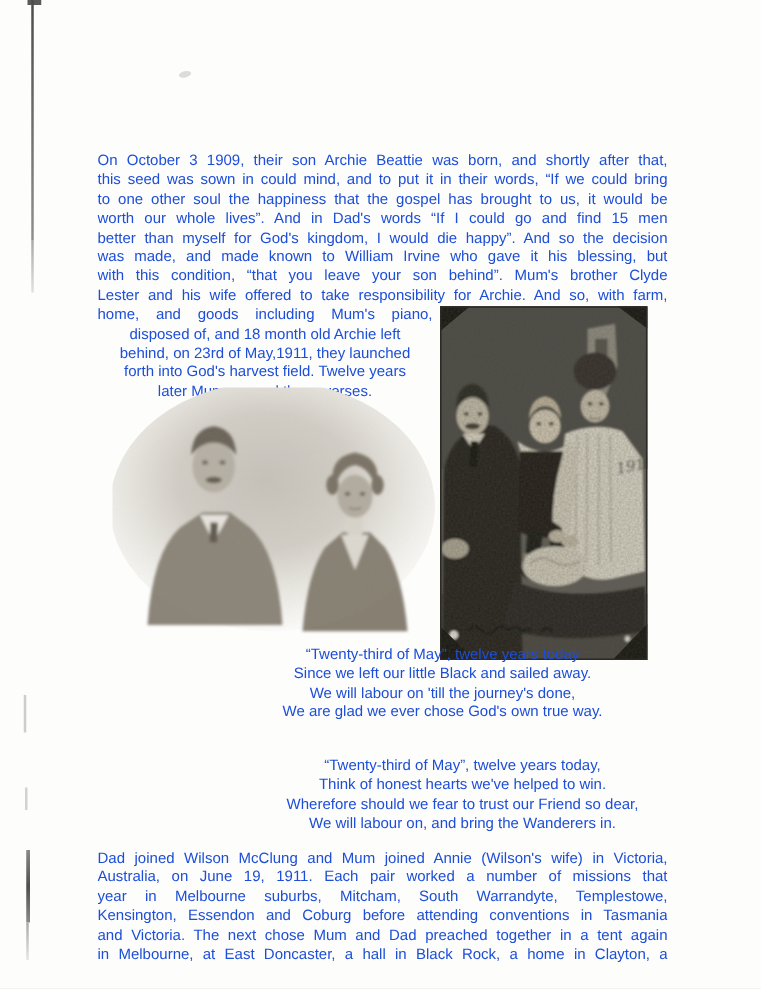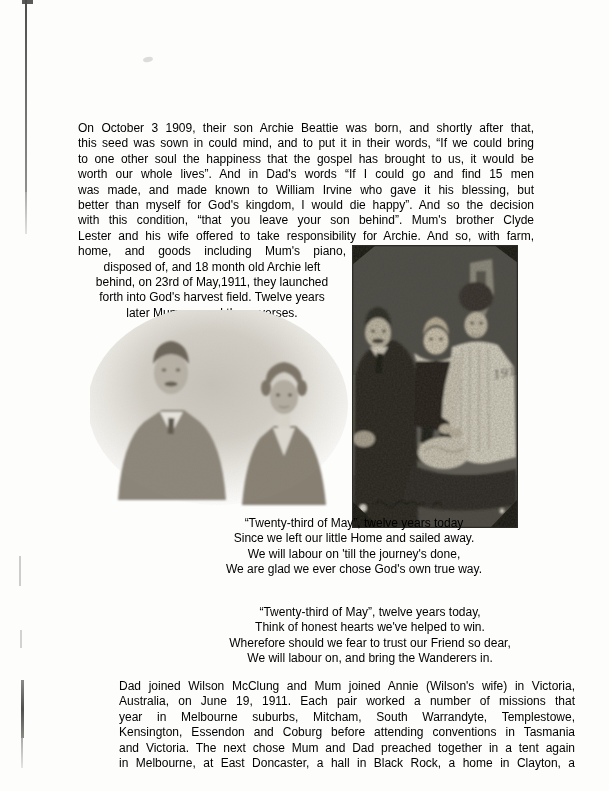--- a/index.html
+++ b/index.html
@@ -1,21 +1,21 @@
 <!DOCTYPE html>
 <html><head>
 <meta charset="utf-8">
 <style>
   html,body{margin:0;padding:0;background:#e8e8e8;}
   .page{
     position:relative;width:609px;height:791px;background:#fdfdfc;
     font-family:"Liberation Sans", sans-serif;color:#2d2d2d;overflow:hidden;
     margin:0 auto;
   }
-  .textblock{position:absolute;font-size:12px;line-height:15.4px;color:#000000;}
+  .textblock{position:absolute;font-size:12px;line-height:15.4px;color:#1d4ed8;}
   .jline{ text-align:justify; height:15.4px; line-height:15.4px; overflow:hidden; }
   .jline::after{ content:""; display:inline-block; width:100%; }
   .rline{ text-align:center; height:15.4px; line-height:15.4px; overflow:hidden; white-space:nowrap; }
   .narrowcol{ width:268px; }
   .edge-seg{ position:absolute; pointer-events:none; }
   .smudge{ position:absolute; background:#dcdcd8; border-radius:50%; }
   svg text{ font-family:"DejaVu Serif", serif; }
 </style>
 </head>
 <body>
@@ -29,22 +29,22 @@
   <div class="edge-seg" style="left:20px;top:630px;width:1.5px;height:18px;background:#d2d2ce;"></div>
   <div class="edge-seg" style="left:21px;top:680px;width:2.5px;height:58px;background:linear-gradient(#8a8a87,#4f4f4d,#8a8a87);"></div>
   <div class="edge-seg" style="left:21px;top:738px;width:1.5px;height:30px;background:linear-gradient(#aaaaa7,#e5e5e2);"></div>
   <div class="smudge" style="left:143px;top:57px;width:10px;height:5px;transform:rotate(-12deg);"></div>
 
   <div class="textblock" style="left:78px;top:121px;width:456px;">
     <div class="jline">On October 3 1909, their son Archie Beattie was born, and shortly after that,</div>
     <div class="jline">this seed was sown in could mind, and to put it in their words, “If we could bring</div>
     <div class="jline">to one other soul the happiness that the gospel has brought to us, it would be</div>
     <div class="jline">worth our whole lives”. And in Dad's words “If I could go and find 15 men</div>
+    <div class="jline">better than myself for God's kingdom, I would die happy”.  And so the decision</div>
     <div class="jline">was made, and made known to William Irvine who gave it his blessing, but</div>
-    <div class="jline">better than myself for God's kingdom, I would die happy”.  And so the decision</div>
     <div class="jline">with this condition, “that you leave your son behind”.  Mum's brother Clyde</div>
     <div class="jline">Lester and his wife offered to take responsibility for Archie. And so, with farm,</div>
     <div class="narrowcol">
       <div class="jline">home, and goods including Mum's piano,</div>
       <div class="rline">disposed of, and 18 month old Archie left</div>
       <div class="rline">behind, on 23rd of May,1911, they launched</div>
       <div class="rline">forth into God's harvest field. Twelve years</div>
       <div class="rline">later Mum penned these verses.</div>
     </div>
   </div>
@@ -157,33 +157,33 @@
     <path d="M0,0 L24,0 L0,20 Z" fill="#17150f"></path>
     <path d="M166,0 L142,0 L166,18 Z" fill="#17150f"></path>
     <path d="M0,283 L0,256 L28,283 Z" fill="#17150f"></path>
     <path d="M166,283 L166,254 L138,283 Z" fill="#17150f"></path>
     <rect width="166" height="283" filter="url(#grain2)"></rect>
     <rect x="0.5" y="0.5" width="165" height="282" fill="none" stroke="#2c2a24" stroke-width="1.5"></rect>
   </svg>
 
   <div class="textblock" style="left:184px;top:516px;width:340px;">
     <div class="rline">“Twenty-third of May”, twelve years today</div>
-    <div class="rline">Since we left our little Home and sailed away.</div>
+    <div class="rline">Since we left our little Black and sailed away.</div>
     <div class="rline">We will labour on 'till the journey's done,</div>
     <div class="rline">We are glad we ever chose God's own true way.</div>
   </div>
 
   <div class="textblock" style="left:200px;top:605px;width:340px;">
     <div class="rline">“Twenty-third of May”, twelve years today,</div>
     <div class="rline">Think of honest hearts we've helped to win.</div>
     <div class="rline">Wherefore should we fear to trust our Friend so dear,</div>
     <div class="rline">We will labour on, and bring the Wanderers in.</div>
   </div>
 
-  <div class="textblock" style="left:78px;top:679px;width:456px;margin-left:41px;">
+  <div class="textblock" style="left:78px;top:679px;width:456px;">
     <div class="jline">Dad joined Wilson McClung and Mum joined Annie (Wilson's wife) in Victoria,</div>
     <div class="jline">Australia, on June 19, 1911.  Each pair worked a number of missions that</div>
     <div class="jline">year in Melbourne suburbs, Mitcham, South Warrandyte, Templestowe,</div>
     <div class="jline">Kensington, Essendon and Coburg before attending conventions in Tasmania</div>
     <div class="jline">and Victoria.   The next chose Mum and Dad preached together in a tent again</div>
     <div class="jline">in Melbourne, at East Doncaster, a hall in Black Rock, a home in Clayton, a</div>
   </div>
 
 </div>
 

